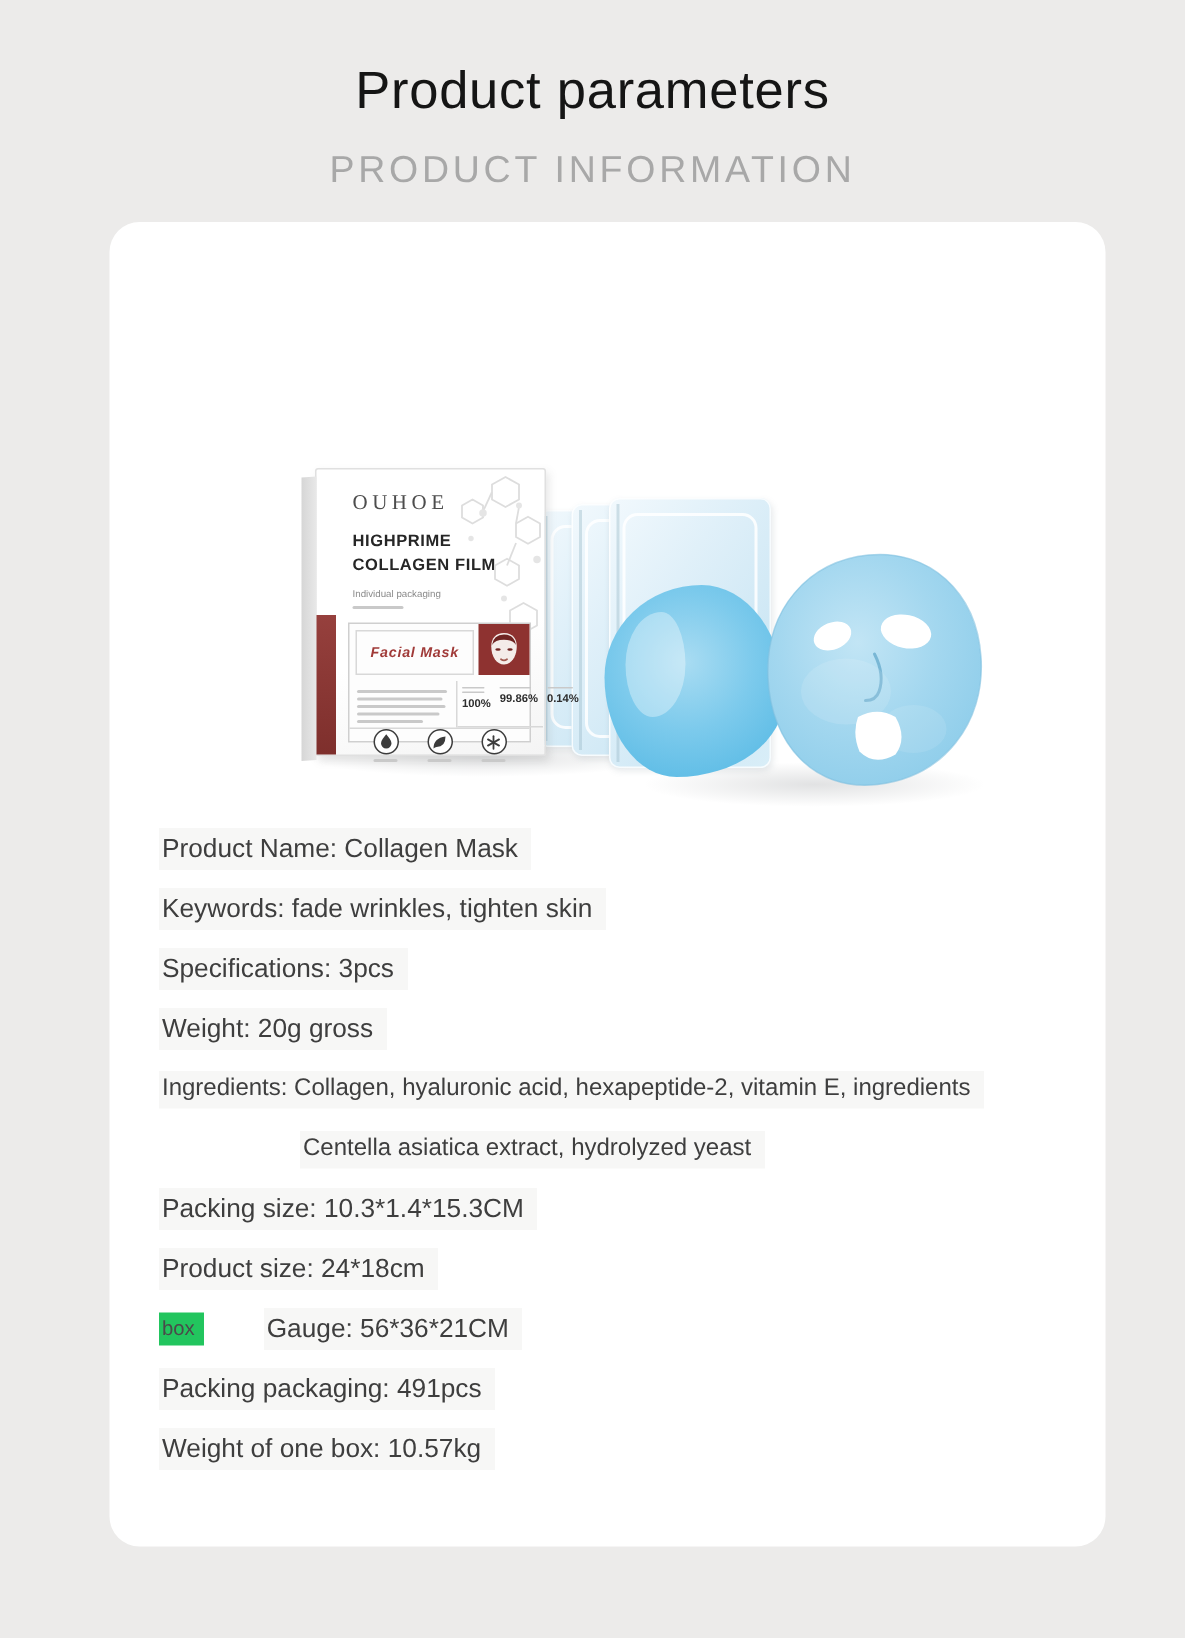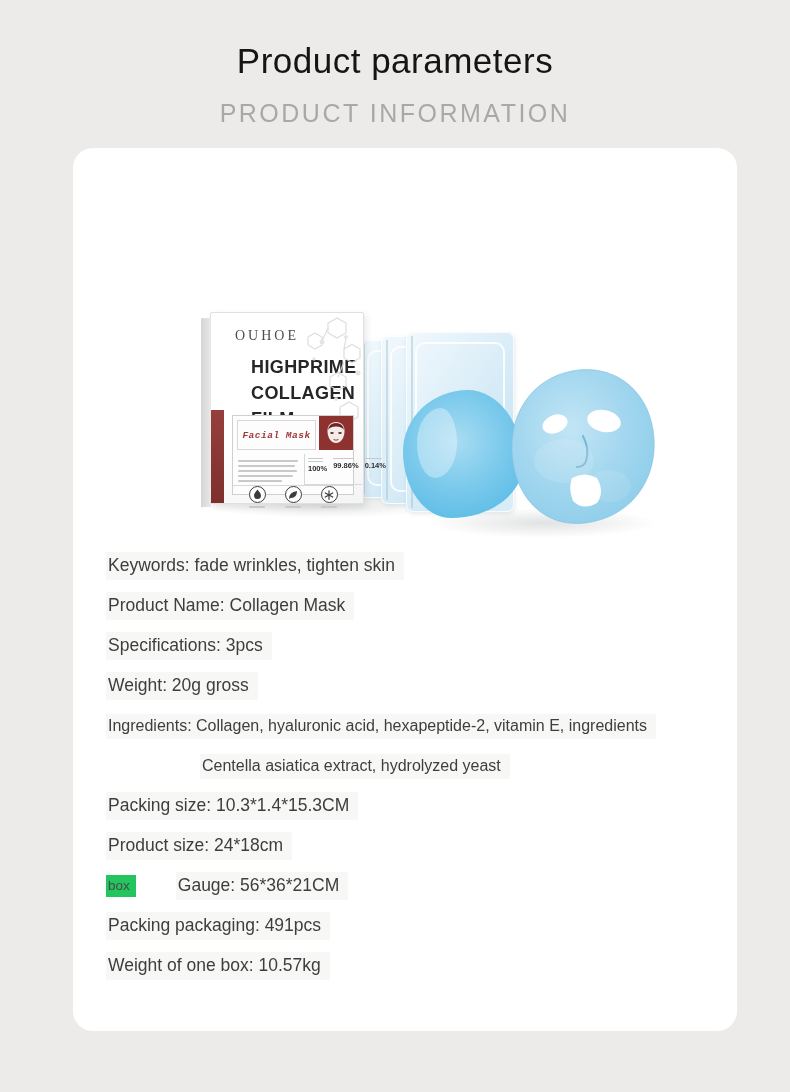--- a/index.html
+++ b/index.html
@@ -74,35 +74,35 @@
   }
   .pbox-stripe{
     position:absolute;left:0;top:97px;bottom:0;width:13px;
     background:linear-gradient(180deg,#96403d 0%,#7e2f2c 100%);
   }
   .molecules{position:absolute;right:1px;top:2px;opacity:0.9;}
   .pbox-brand{
     margin:15px 0 0 24px;font-family:"Liberation Serif", serif;
     font-size:14px;letter-spacing:3px;color:#4d4d4d;
   }
-  .pbox-name{margin:10px 0 0 40px;font-size:18px;font-weight:bold;color:#262626;letter-spacing:0.4px;line-height:1.45;}
+  .pbox-name{margin:10px 0 0 24px;font-size:11px;font-weight:bold;color:#262626;letter-spacing:0.4px;line-height:1.45;}
   .pbox-sub{margin:6px 0 0 24px;font-size:6.5px;color:#8a8a8a;line-height:1.6;}
   .fineprint{background:#c9c9c9;height:2px;border-radius:1px;}
   .pbox-panel{
     position:absolute;left:21px;right:9px;top:102px;bottom:8px;
     border:1px solid #cfcfcf;background:#fdfdfd;
     display:flex;flex-direction:column;
   }
   .panel-top{display:flex;height:34px;}
   .facial-cell{
     flex:1;margin:4px 3px 0 4px;border:1px solid #d8d8d8;
     display:flex;align-items:center;justify-content:center;
   }
   .facial-label{
-    font-family:Liberation Mono, monospace;font-style:italic;font-weight:bold;
+    font-family:Liberation Sans, sans-serif;font-style:italic;font-weight:bold;
     font-size:9.5px;color:#a03a38;letter-spacing:0.5px;white-space:nowrap;
   }
   .face-square{width:34px;height:34px;background:#8e3230;flex:0 0 auto;}
   .panel-mid{display:flex;flex:1;margin-top:4px;}
   .mid-text{flex:1;padding:3px 4px 0 4px;}
   .mid-text .fineprint{margin:3px 1px;}
   .mid-stats{width:48px;border-left:1px solid #d8d8d8;display:flex;flex-direction:row;}
   .stat{flex:1;padding:2px 3px;border-bottom:1px solid #d8d8d8;}
   .stat:last-child{border-bottom:none;}
   .stat .fineprint{height:1.5px;margin:1.5px 0;width:80%;}
@@ -265,24 +265,24 @@
             </div>
             <div class="fineprint"></div>
           </div>
         </div>
       </div>
     </div>
   </div>
 
   <div class="specs">
     <div class="spec-line">
+      <span class="spec-text">Product Name: Collagen Mask</span>
+    </div>
+    <div class="spec-line">
       <span class="spec-text">Keywords: fade wrinkles, tighten skin</span>
-    </div>
-    <div class="spec-line">
-      <span class="spec-text">Product Name: Collagen Mask</span>
     </div>
     <div class="spec-line">
       <span class="spec-text">Specifications: 3pcs</span>
     </div>
     <div class="spec-line">
       <span class="spec-text">Weight: 20g gross</span>
     </div>
     <div class="spec-line">
       <span class="spec-text small-font">Ingredients: Collagen, hyaluronic acid, hexapeptide-2, vitamin E, ingredients</span>
     </div>

